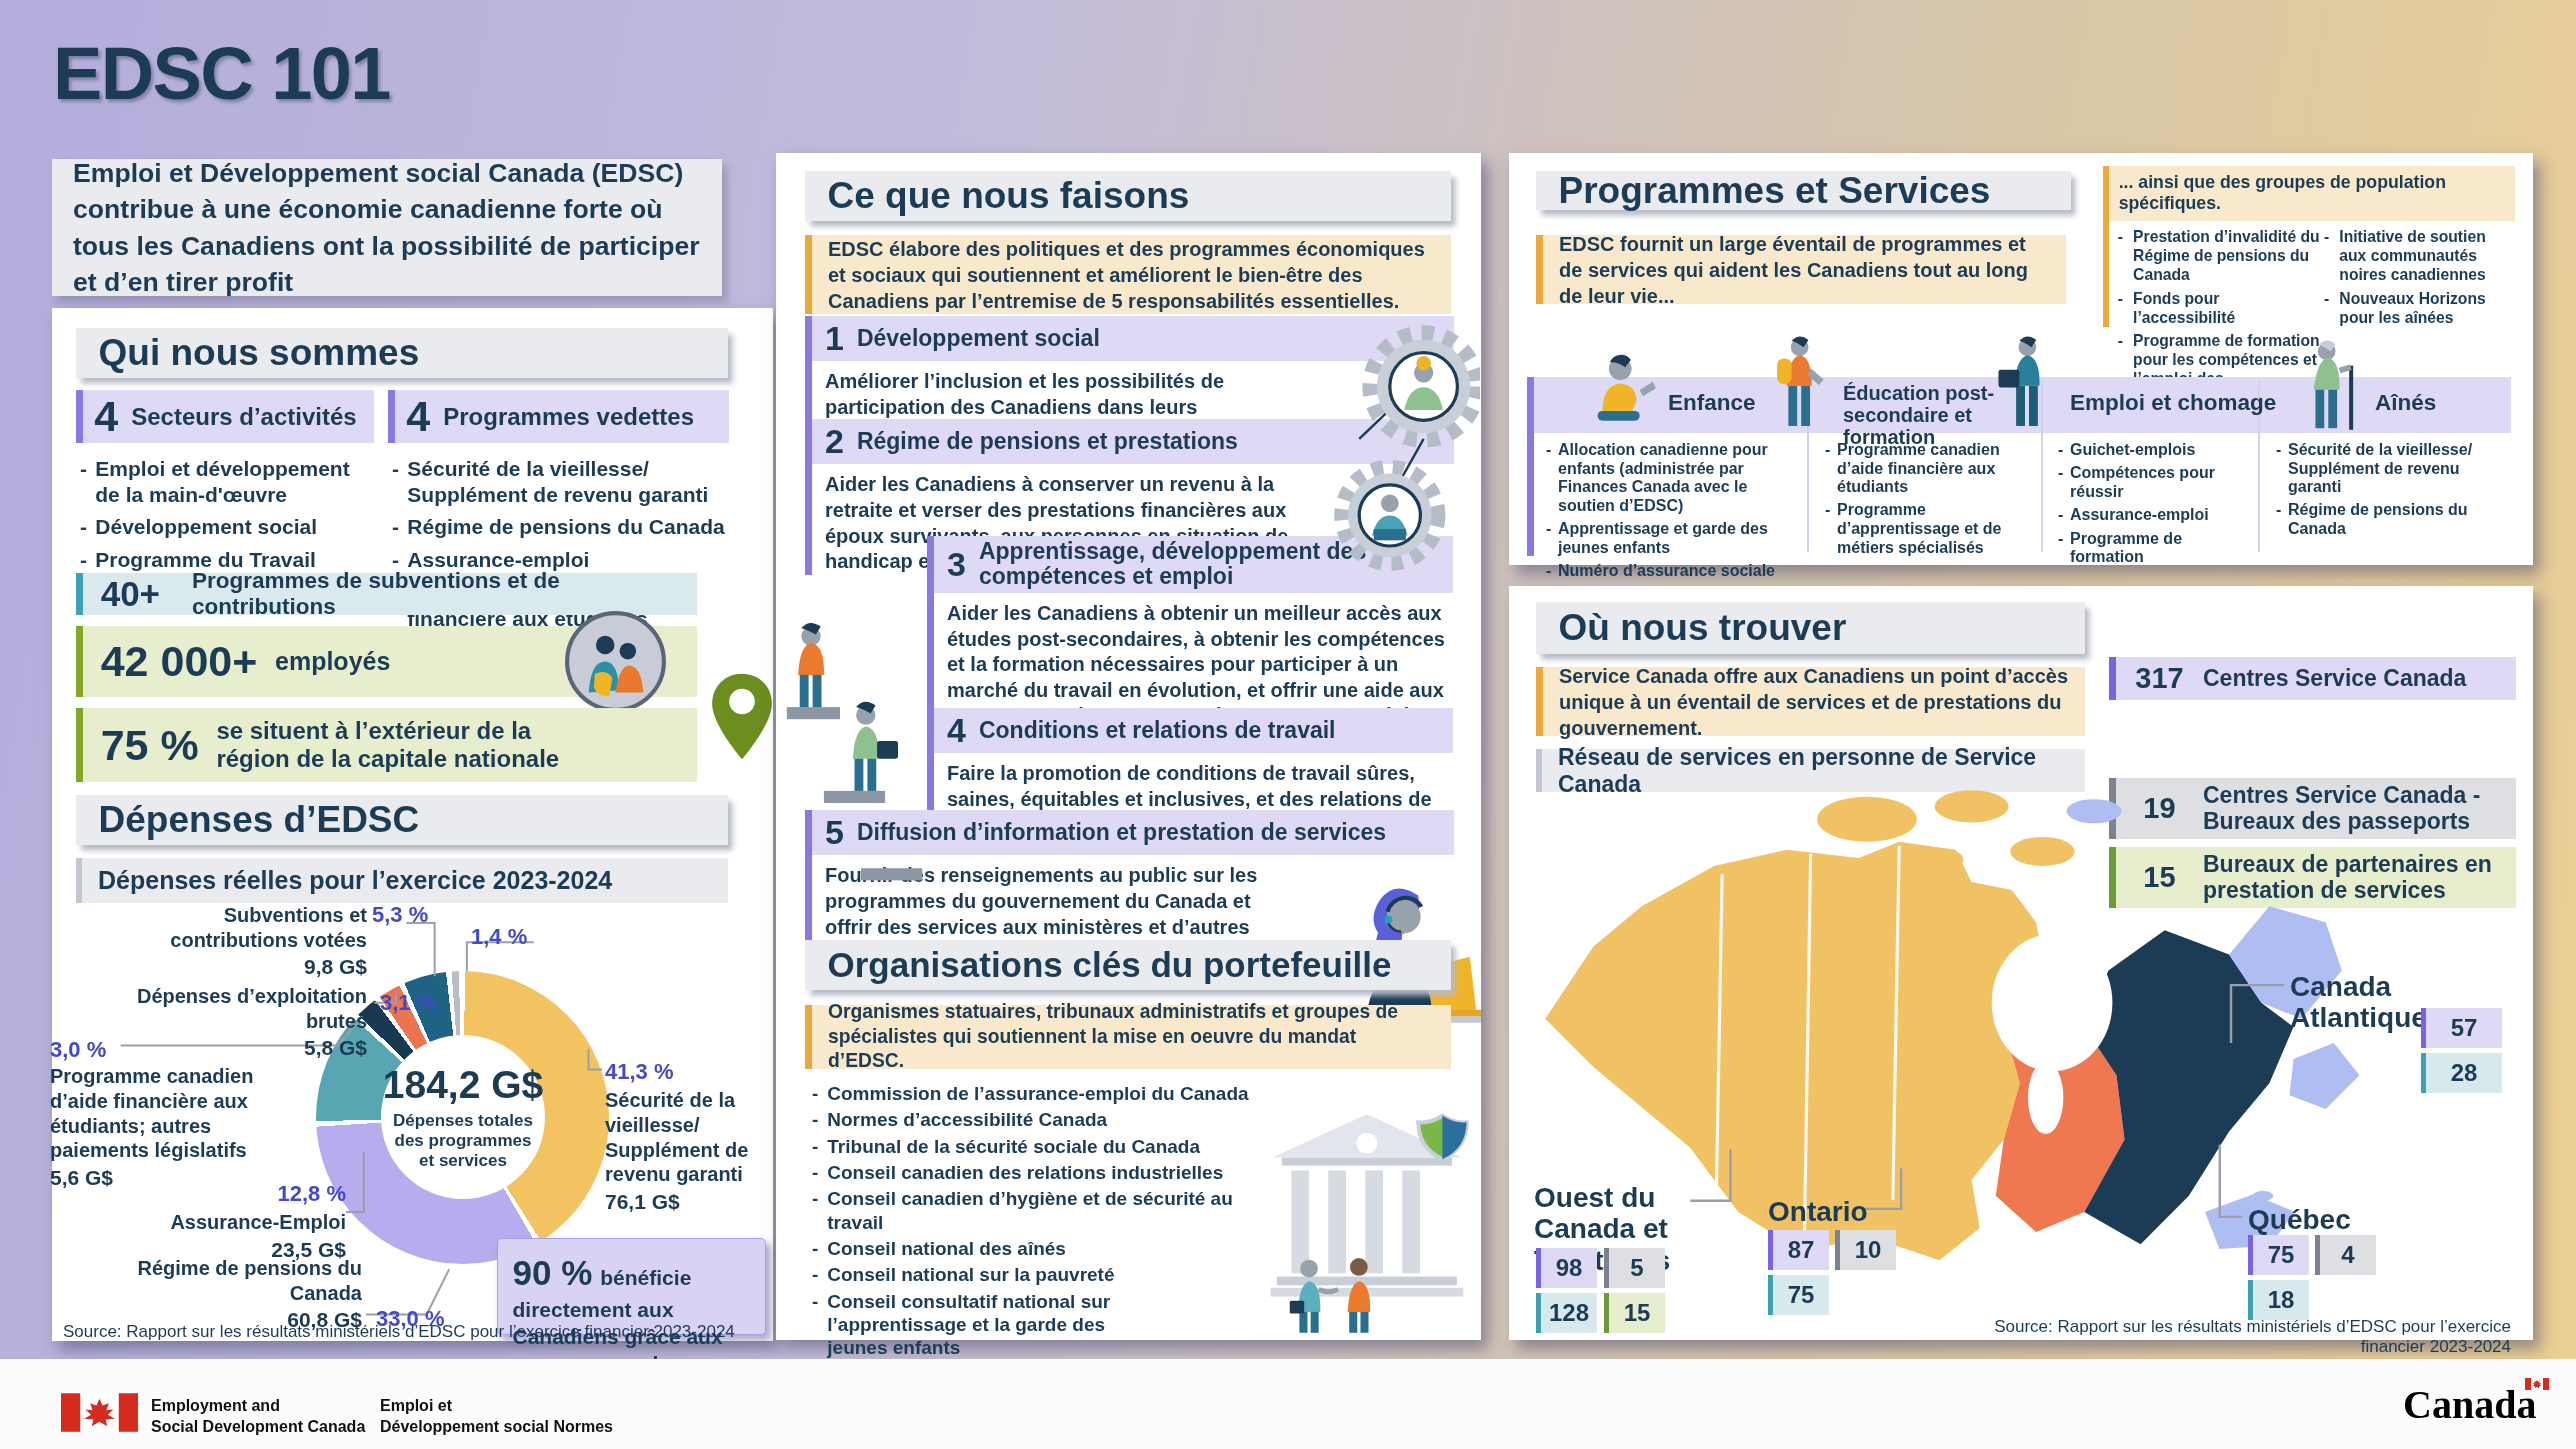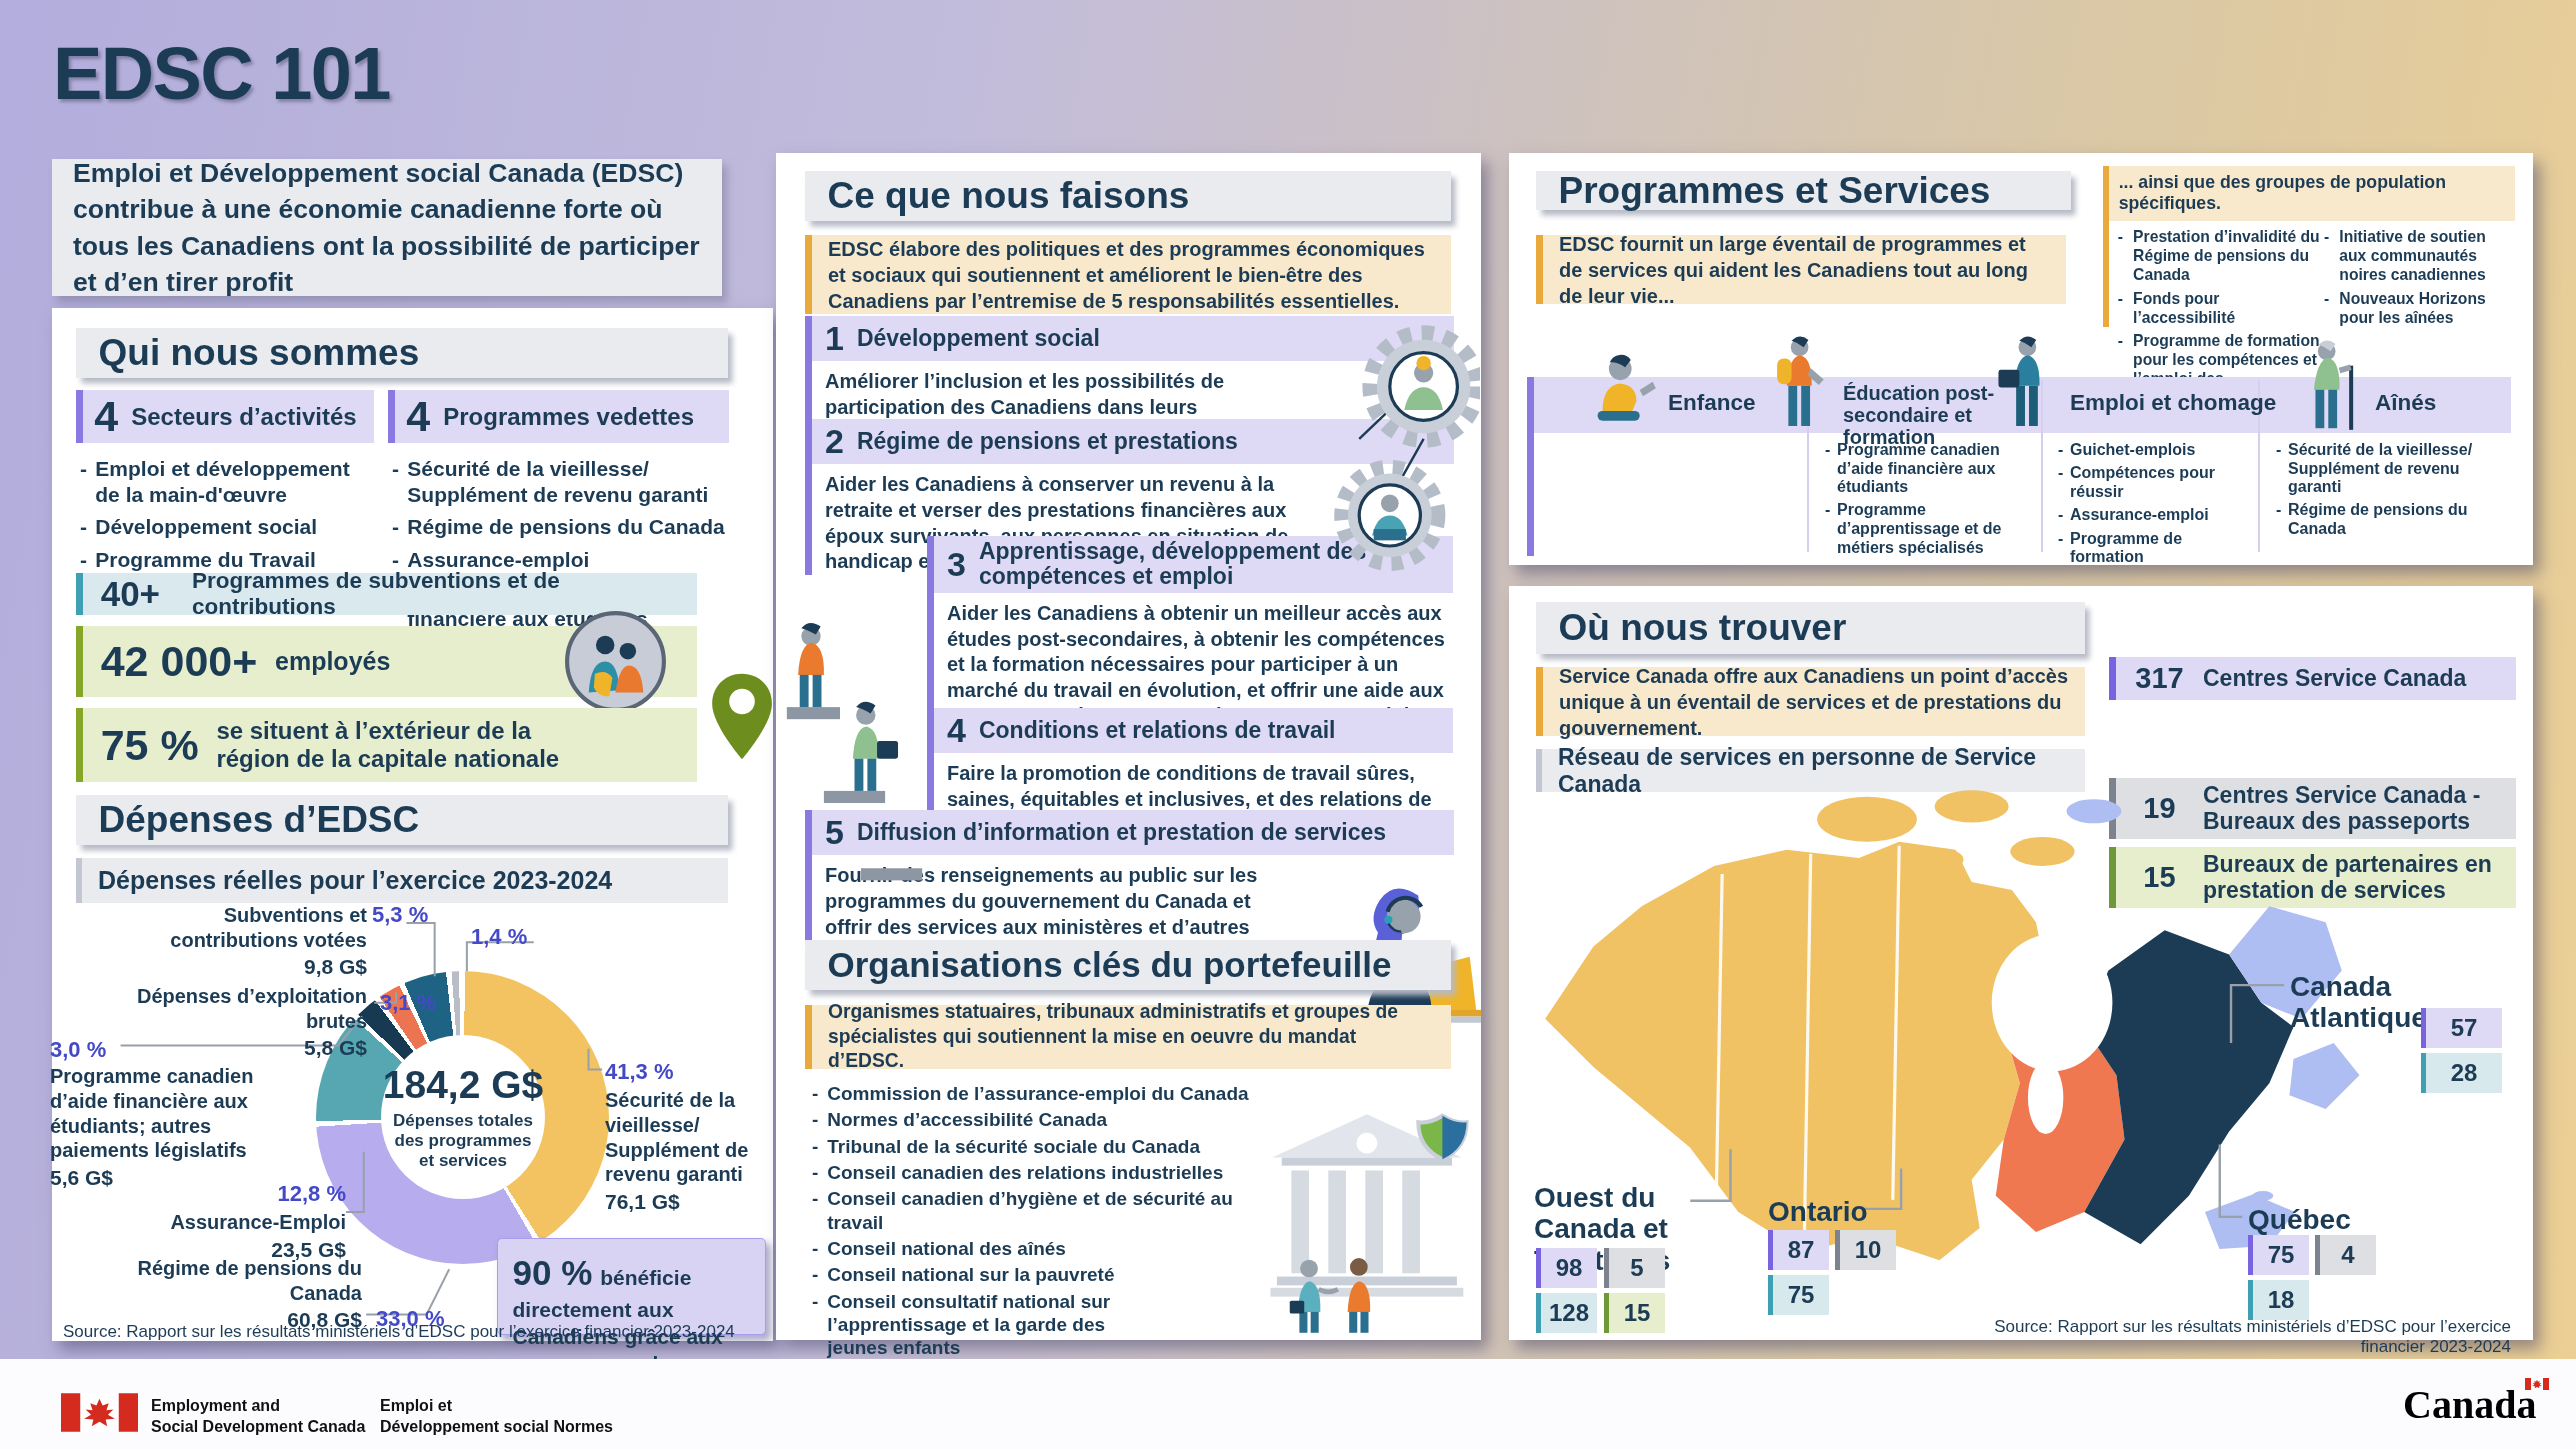--- a/index.html
+++ b/index.html
@@ -429,20 +429,25 @@
   <svg class="abs" style="left:2293px; top:338px;" width="77" height="97" viewBox="0 0 96 120">
     <circle cx="42" cy="16" r="11" fill="#98a2ad"></circle>
     <path d="M32 8 q10 -10 21 -1 l-6 9 q-8 -6 -15 -8 z" fill="#c8ced6"></path>
     <path d="M26 64 q4 -38 18 -40 q15 4 14 40 z" fill="#8fc08f"></path>
     <rect x="28" y="64" width="11" height="48" fill="#2b6f8e"></rect>
     <rect x="44" y="64" width="11" height="48" fill="#2b6f8e"></rect>
     <rect x="70" y="34" width="5" height="80" fill="#1c3b55"></rect>
     <path d="M58 40 l14 -4" stroke="#98a2ad" stroke-width="7"></path>
   </svg>
 
+  <ul class="dash stagelist" style="left:1542px; top:441px; width:259px;">
+    <li>Allocation canadienne pour enfants (administrée par Finances Canada avec le soutien d’EDSC)</li>
+    <li>Apprentissage et garde des jeunes enfants</li>
+    <li>Numéro d’assurance sociale</li>
+  </ul>
   <ul class="dash stagelist" style="left:1821px; top:441px; width:205px;">
     <li>Programme canadien d’aide financière aux étudiants</li>
     <li>Programme d’apprentissage et de métiers spécialisés</li>
   </ul>
   <ul class="dash stagelist" style="left:2054px; top:441px; width:193px;">
     <li>Guichet-emplois</li>
     <li>Compétences pour réussir</li>
     <li>Assurance-emploi</li>
     <li>Programme de formation</li>
   </ul>

